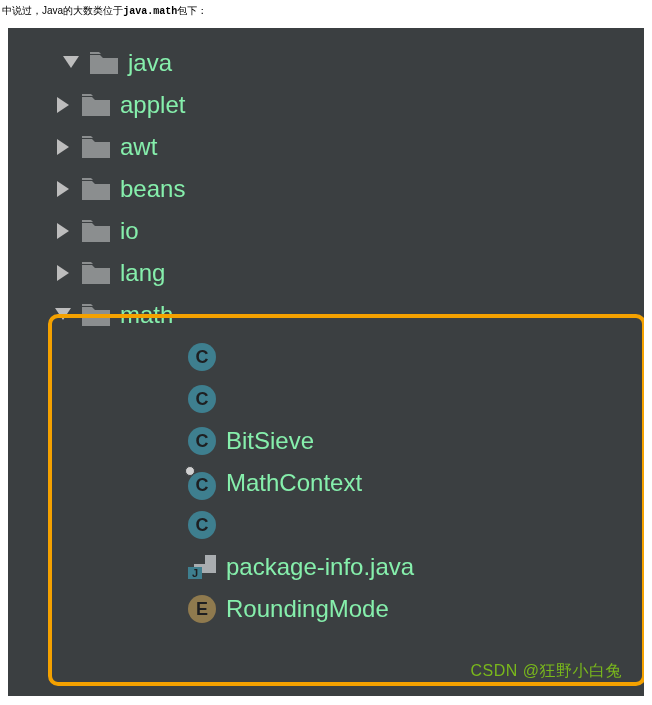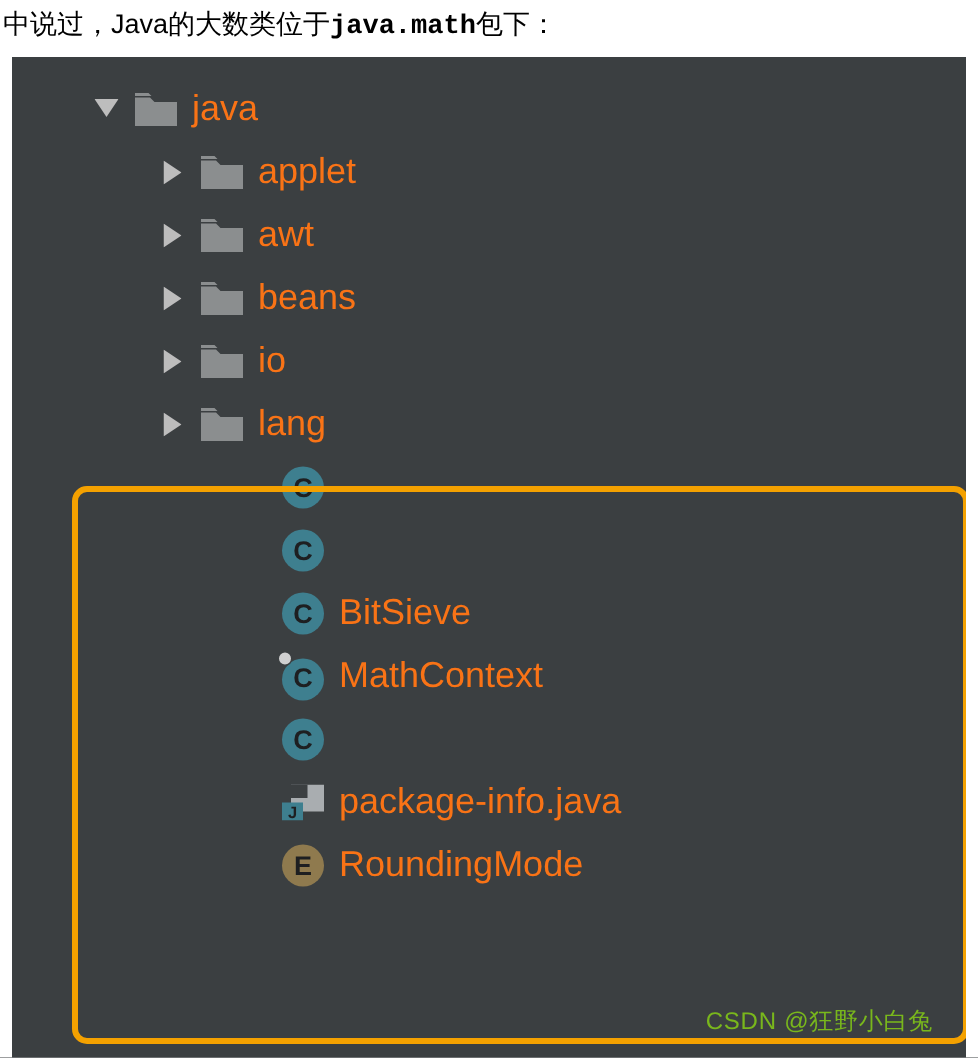--- a/index.html
+++ b/index.html
@@ -5,21 +5,21 @@
     * { margin: 0; padding: 0; box-sizing: border-box; }
     body {
       width: 652px;
       height: 705px;
       background: #fff;
       font-family: "Microsoft YaHei", sans-serif;
       overflow: hidden;
     }
     .intro {
       padding: 4px 2px 10px 2px;
-      font-size: 18px;
+      font-size: 10px;
       color: #000;
     }
     .intro .mono { font-family: "Courier New", monospace; font-weight: bold; }
     .ide {
       margin: 0 8px 8px 8px;
       background: #3b3f41;
       height: 668px;
       position: relative;
       overflow: hidden;
     }
@@ -28,23 +28,23 @@
       color: #bdbdbd;
       font-size: 24px;
     }
     .row {
       display: flex;
       align-items: center;
       height: 42px;
       gap: 10px;
       white-space: nowrap;
     }
-    .row .label { color: #f97316; }
+    .row .label { color: #86efac; }
     .indent-0 { padding-left: 54px; }
-    .indent-1 { padding-left: 98px; }
+    .indent-1 { padding-left: 46px; }
     .indent-2 { padding-left: 180px; }
     .arrow {
       display: inline-flex;
       width: 18px;
       align-items: center;
       justify-content: center;
     }
     .arrow svg { display: block; }
     .folder-icon {
       width: 28px; height: 22px;
@@ -171,20 +171,31 @@
         <svg width="12" height="16" viewBox="0 0 12 16">
             <polygon points="0,0 12,8 0,16" fill="#bdbdbd"></polygon>
           </svg>
       </span>
       <svg class="folder-icon" viewBox="0 0 28 22">
           <path d="M0 3 L10 3 L13 6 L28 6 L28 22 L0 22 Z M0 0 L9 0 L11 2 L0 2 Z"></path>
         </svg>
       <span class="label">lang</span>
     </div>
 
+    <div class="row indent-1">
+      <span class="arrow">
+        <svg width="16" height="14" viewBox="0 0 16 14">
+            <polygon points="0,0 16,0 8,12" fill="#bdbdbd"></polygon>
+          </svg>
+      </span>
+      <svg class="folder-icon" viewBox="0 0 28 22">
+          <path d="M0 3 L10 3 L13 6 L28 6 L28 22 L0 22 Z M0 0 L9 0 L11 2 L0 2 Z"></path>
+        </svg>
+      <span class="label">math</span>
+    </div>
 
     <div class="row indent-2">
       <span class="class-badge">C</span>
     </div>
 
     <div class="row indent-2">
       <span class="class-badge">C</span>
     </div>
 
     <div class="row indent-2">

